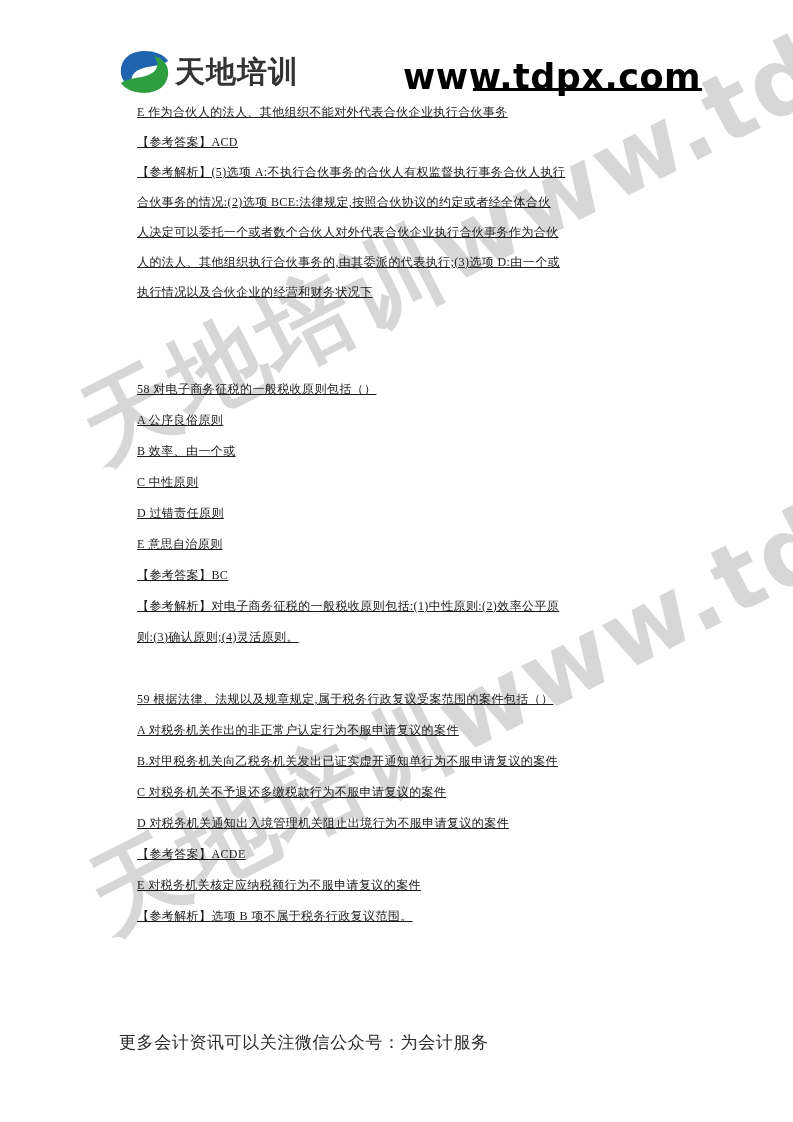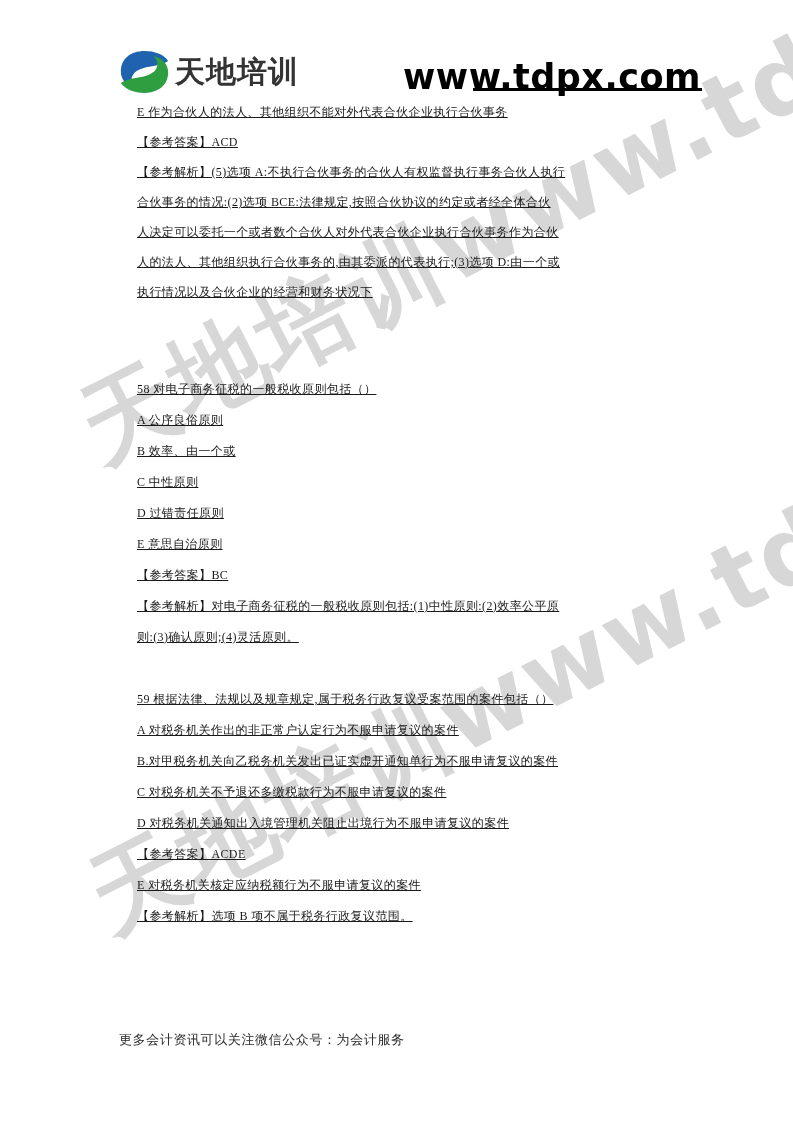--- a/index.html
+++ b/index.html
@@ -57,21 +57,21 @@
   .block .line{white-space:nowrap;}
   .lh30 .line{height:30px;line-height:30px;}
   .lh31 .line{height:31px;line-height:31px;}
   .block-a{top:97px;}
   .block-b{top:374px;}
   .block-c{top:684px;}
   .block-d{top:962px;}
   
   .footer{
     position:absolute;left:119px;top:1031px;z-index:1;
-    font-size:13px;letter-spacing:0.6px;color:#2a2a2a;
+    font-size:17px;letter-spacing:0.6px;color:#2a2a2a;
   }
 </style>
 </head>
 <body>
 
 <div class="page">
 
   <div class="wm band1">天地培训www.tdpx.com</div>
   <div class="wm band2">天地培训www.tdpx.com</div>
 

